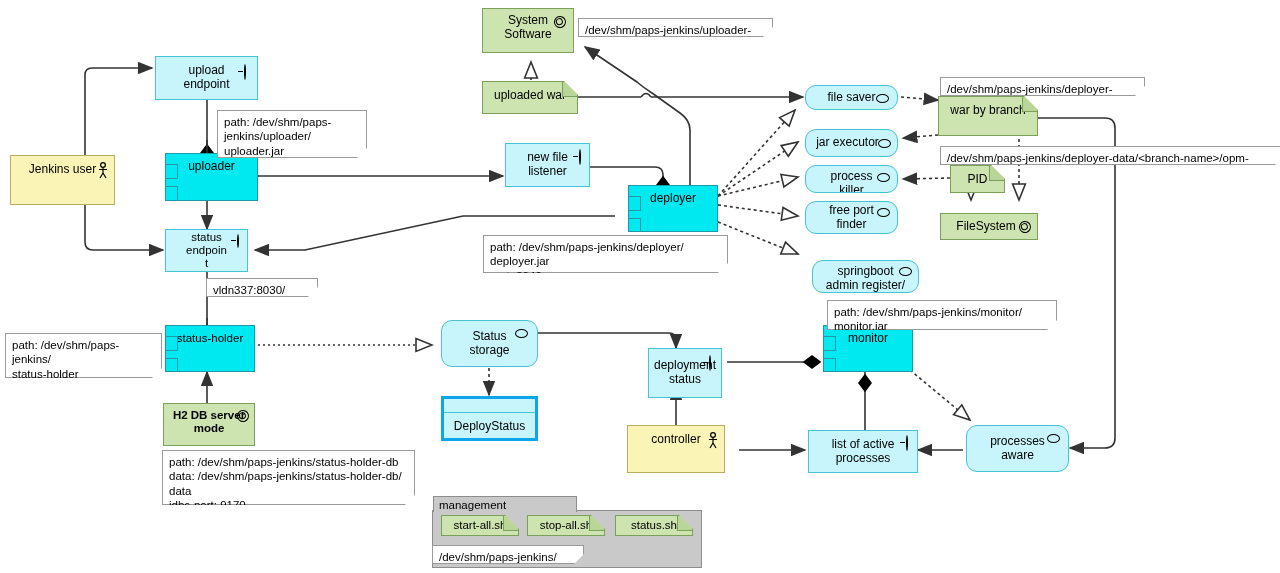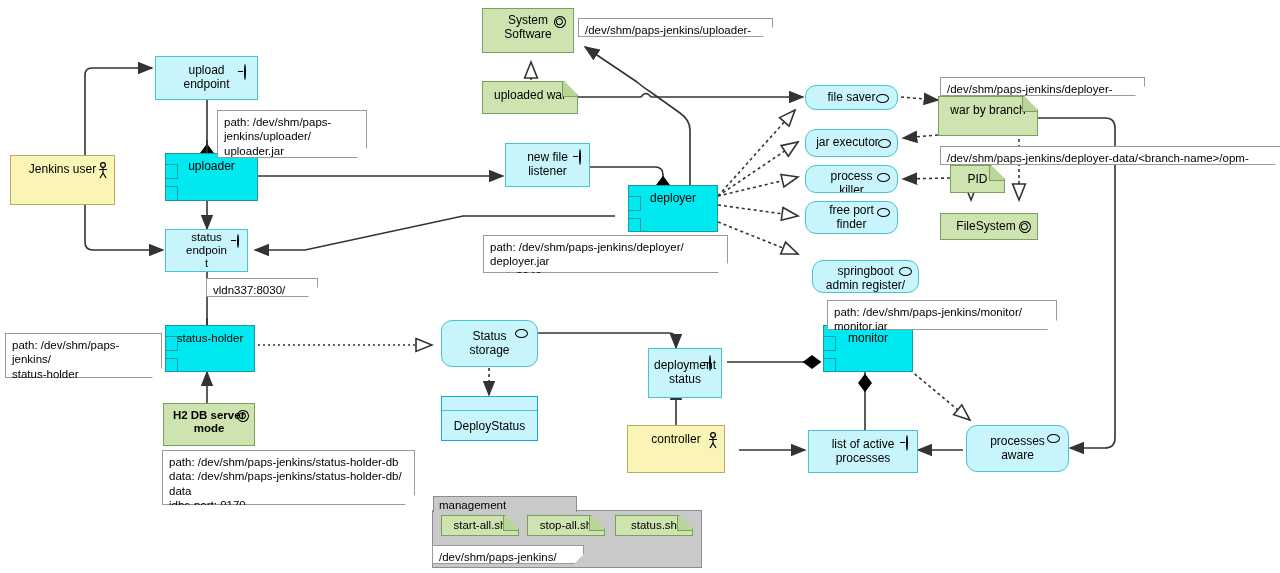--- a/index.html
+++ b/index.html
@@ -36,21 +36,21 @@
   .fold .ear{position:absolute;right:0;top:0;width:14px;height:14px;background:#b9d598;
              border-left:1px solid #7ba05b;border-bottom:1px solid #7ba05b;}
 
   
   .note{position:absolute;box-sizing:border-box;background:#fff;border:1px solid #9a9a9a;font-size:11.5px;
         color:#000;padding:4px 6px;line-height:1.25;white-space:pre-line;
         -webkit-clip-path:polygon(0 0, 100% 0, 100% calc(100% - 10px), calc(100% - 10px) 100%, 0 100%);
         clip-path:polygon(0 0, 100% 0, 100% calc(100% - 10px), calc(100% - 10px) 100%, 0 100%);}
 
   
-  .clsbox{position:absolute;box-sizing:border-box;background:#c7f5fb;border:1px solid #0ea5e9;font-size:12px;}
+  .clsbox{position:absolute;box-sizing:border-box;background:#c7f5fb;border:3px solid #0ea5e9;font-size:12px;}
   .clsbox .hdr{height:13px;border-bottom:1px solid #46c3d4;}
   .clsbox .nm{display:flex;align-items:center;justify-content:center;height:calc(100% - 14px);}
 
   
   .pkg{position:absolute;box-sizing:border-box;background:#c9c9c9;border:1px solid #8d8d8d;}
   .pkgtab{position:absolute;left:0;top:-15px;height:15px;background:#c9c9c9;border:1px solid #8d8d8d;
           border-bottom:none;font-size:11.5px;display:flex;align-items:center;padding:0 5px;color:#000;}
 
   
   .gicon{position:absolute;}

